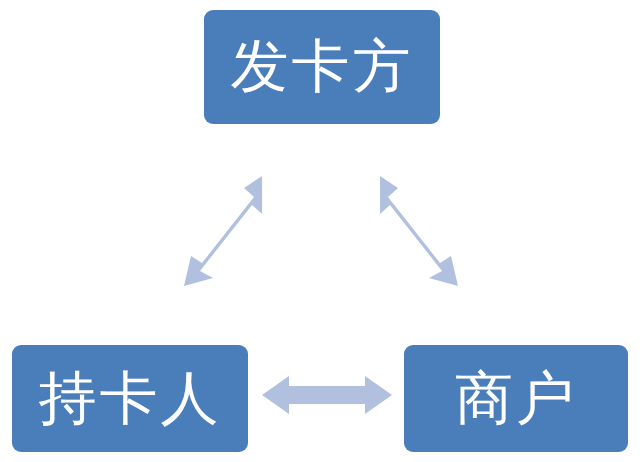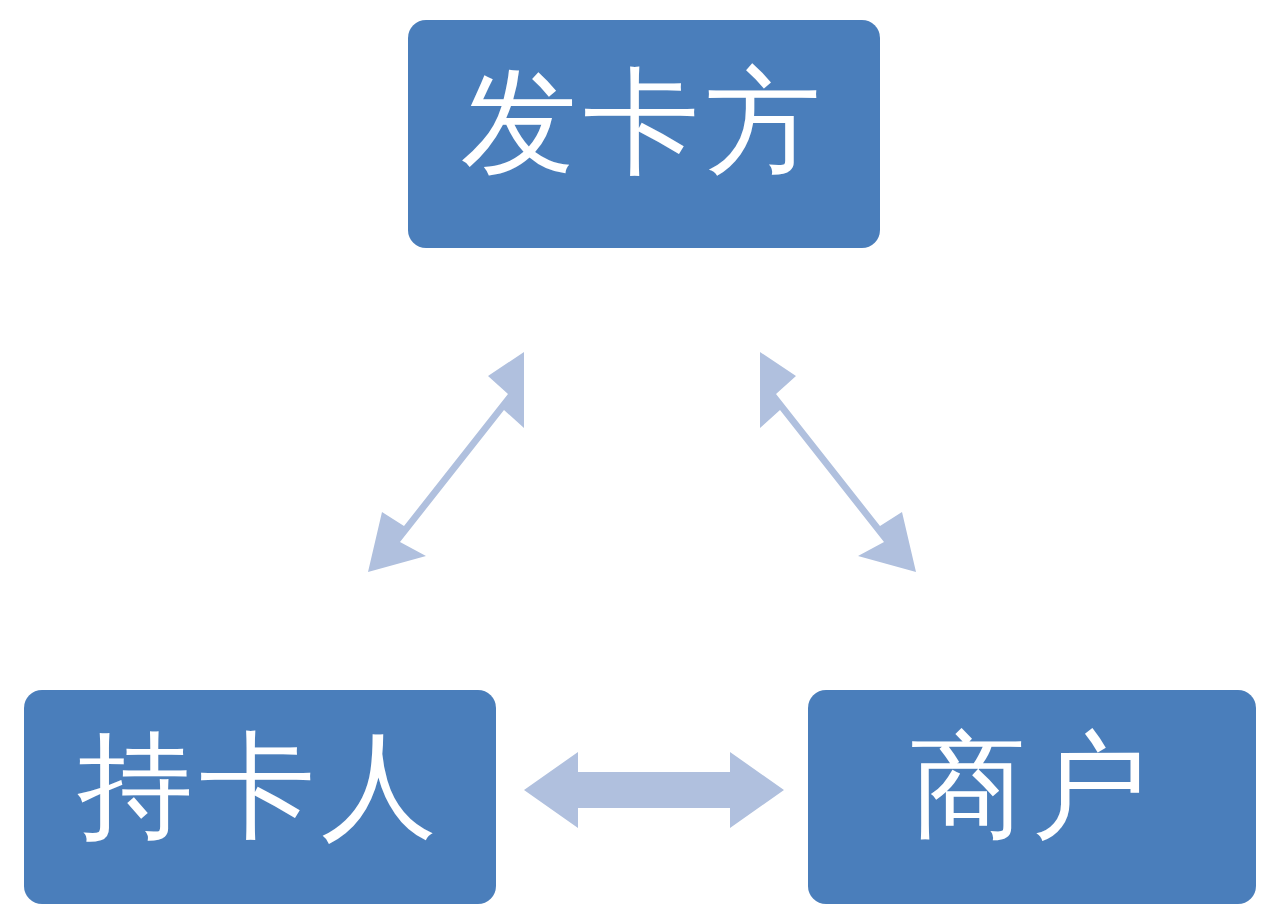--- a/index.html
+++ b/index.html
@@ -21,21 +21,21 @@
     position: absolute;
     background: #4a7ebb;
     border-radius: 9px;
     display: flex;
     align-items: center;
     justify-content: center;
     box-sizing: border-box;
   }
   .node-label {
     color: #ffffff;
-    font-family: Liberation Mono, monospace;
+    font-family: Liberation Serif, serif;
     font-size: 58px;
     line-height: 1;
     letter-spacing: 3px;
     white-space: nowrap;
     font-weight: 400;
   }
   #box-issuer {
     left: 204px;
     top: 10px;
     width: 236px;

